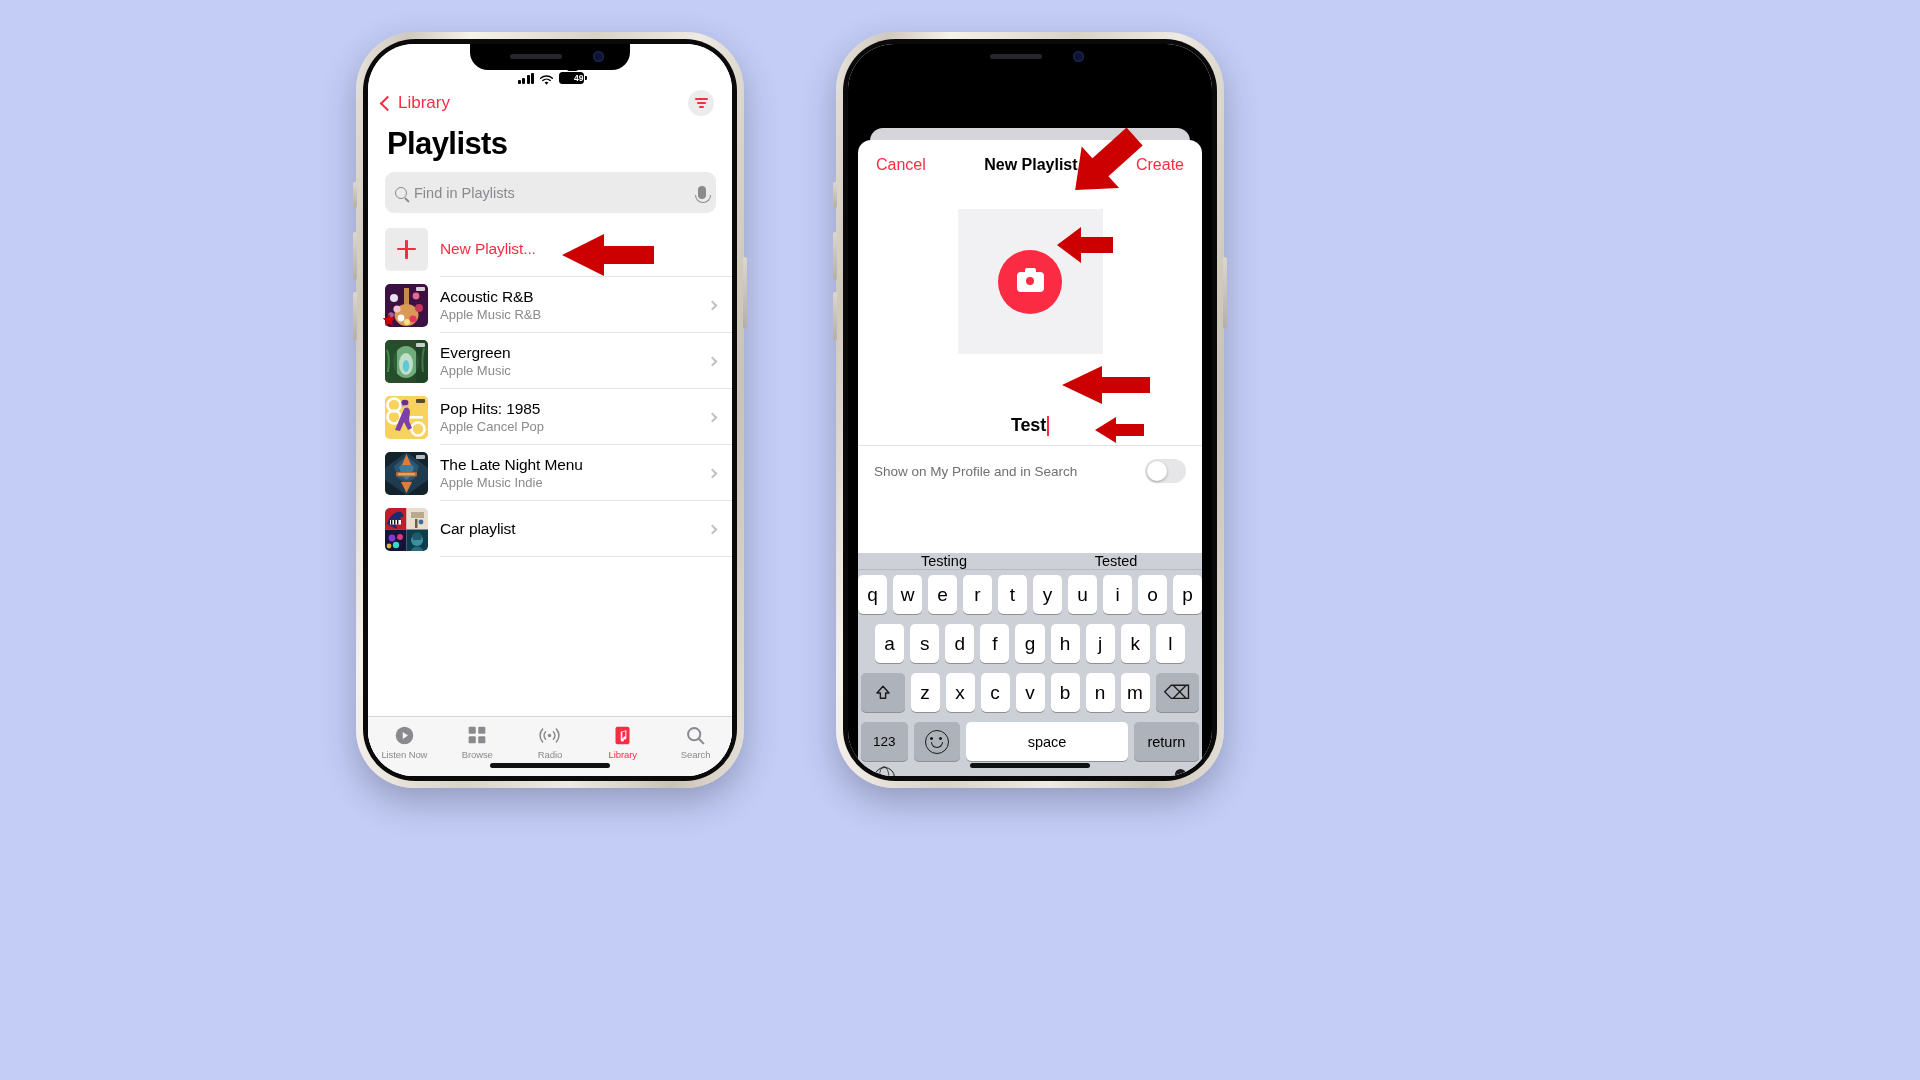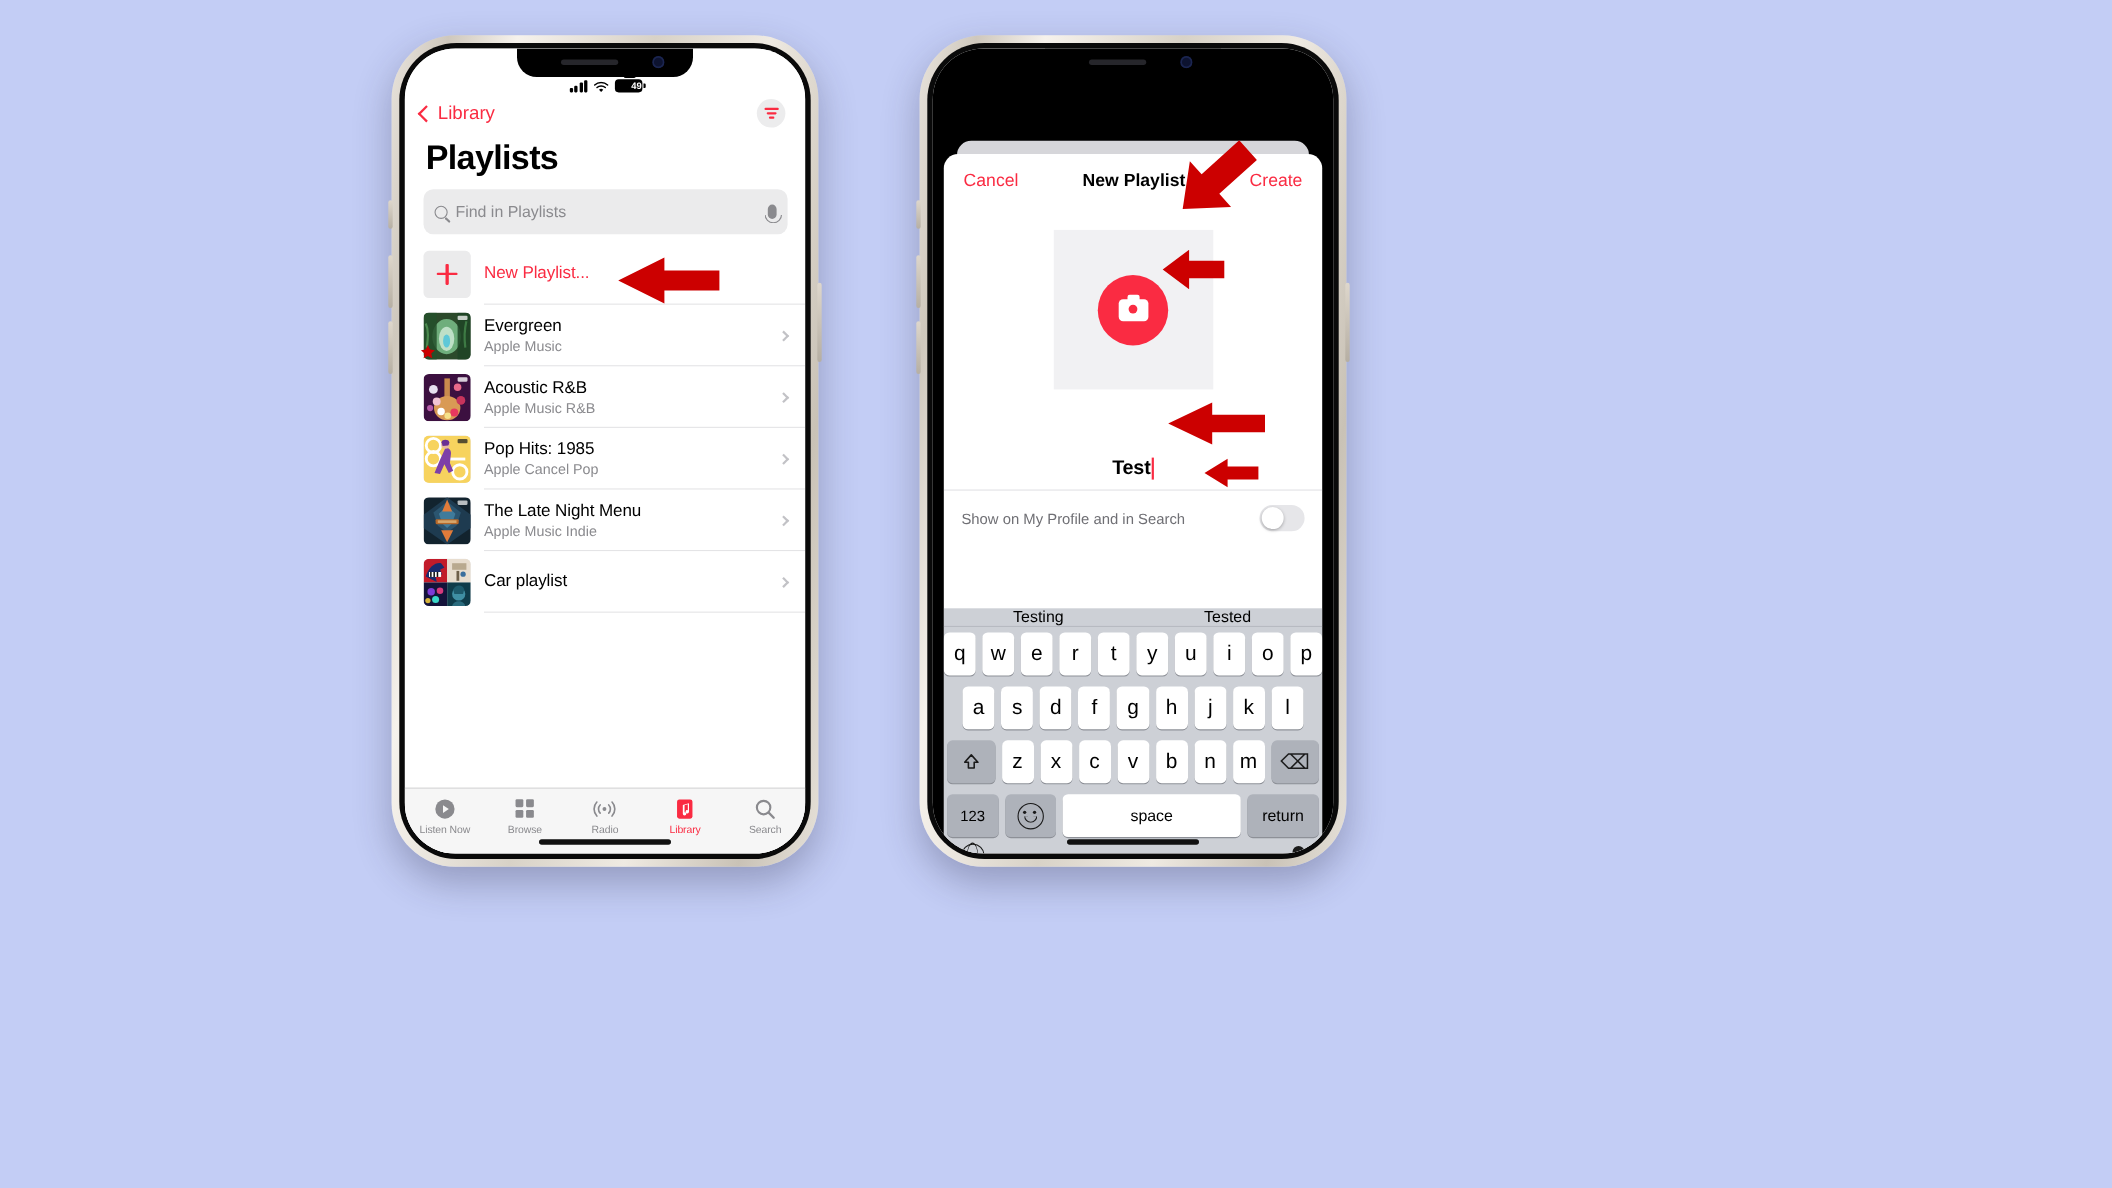--- a/index.html
+++ b/index.html
@@ -292,59 +292,59 @@
             <div class="txt">
               <div class="t1 red">New Playlist...</div>
             </div>
             <div class="sep"></div>
           </div>
 
 
           <div class="prow">
             <div class="art">
               <svg viewBox="0 0 43 43" width="43" height="43">
-                <rect width="43" height="43" fill="#2c4a2b"></rect>
-                <ellipse cx="21" cy="22" rx="13" ry="16" fill="#6fae7c"></ellipse>
-                <ellipse cx="21" cy="24" rx="7" ry="11" fill="#bfe0c7"></ellipse>
-                <ellipse cx="21" cy="26" rx="3.2" ry="6" fill="#5fc8d8"></ellipse>
-                <path d="M0 0h12v43H0z" fill="#24502c" opacity=".85"></path>
-                <path d="M31 0h12v43H31z" fill="#1f4426" opacity=".85"></path>
-                <path d="M2 10c3 6 2 14 1 22" stroke="#4b8a4f" stroke-width="2" fill="none"></path>
-                <path d="M39 8c-2 8-2 16-1 24" stroke="#3d7a44" stroke-width="2" fill="none"></path>
-                <rect x="31" y="3" width="9" height="4" rx="1" fill="#fff" opacity=".75"></rect>
-              </svg>
-            </div>
-            <div class="txt">
-              <div class="t1">Evergreen</div>
-              <div class="t2">Apple Music</div>
-            </div>
-            <div class="chev"></div>
-            <div class="sep"></div>
-          </div>
-
-          <div class="prow">
-            <div class="art">
-              <svg viewBox="0 0 43 43" width="43" height="43">
                 <rect width="43" height="43" fill="#3c1040"></rect>
                 <rect x="19" y="4" width="5" height="36" fill="#c98a4d"></rect>
                 <ellipse cx="21.5" cy="31" rx="12" ry="11" fill="#d99a55"></ellipse>
                 <circle cx="9" cy="14" r="4" fill="#e8dff0"></circle>
                   <circle cx="31" cy="12" r="3.4" fill="#e86a8a"></circle>
                 <circle cx="12" cy="25" r="3.6" fill="#f2c3d4"></circle>
                   <circle cx="34" cy="24" r="4" fill="#c7345c"></circle>
                 <circle cx="16" cy="34" r="3.4" fill="#fff"></circle>
                   <circle cx="28" cy="35" r="3.6" fill="#e8375f"></circle>
                 <circle cx="22" cy="38" r="3" fill="#f5e18a"></circle>
                   <circle cx="6" cy="31" r="2.8" fill="#b55aa8"></circle>
                 <rect x="31" y="3" width="9" height="4" rx="1" fill="#fff" opacity=".8"></rect>
               </svg>
             </div>
             <div class="txt">
               <div class="t1">Acoustic R&amp;B</div>
               <div class="t2">Apple Music R&amp;B</div>
+            </div>
+            <div class="chev"></div>
+            <div class="sep"></div>
+          </div>
+
+          <div class="prow">
+            <div class="art">
+              <svg viewBox="0 0 43 43" width="43" height="43">
+                <rect width="43" height="43" fill="#2c4a2b"></rect>
+                <ellipse cx="21" cy="22" rx="13" ry="16" fill="#6fae7c"></ellipse>
+                <ellipse cx="21" cy="24" rx="7" ry="11" fill="#bfe0c7"></ellipse>
+                <ellipse cx="21" cy="26" rx="3.2" ry="6" fill="#5fc8d8"></ellipse>
+                <path d="M0 0h12v43H0z" fill="#24502c" opacity=".85"></path>
+                <path d="M31 0h12v43H31z" fill="#1f4426" opacity=".85"></path>
+                <path d="M2 10c3 6 2 14 1 22" stroke="#4b8a4f" stroke-width="2" fill="none"></path>
+                <path d="M39 8c-2 8-2 16-1 24" stroke="#3d7a44" stroke-width="2" fill="none"></path>
+                <rect x="31" y="3" width="9" height="4" rx="1" fill="#fff" opacity=".75"></rect>
+              </svg>
+            </div>
+            <div class="txt">
+              <div class="t1">Evergreen</div>
+              <div class="t2">Apple Music</div>
             </div>
             <div class="chev"></div>
             <div class="sep"></div>
           </div>
 
           <div class="prow">
             <div class="art">
               <svg viewBox="0 0 43 43" width="43" height="43">
                 <rect width="43" height="43" fill="#f7d35e"></rect>
                 <circle cx="9" cy="9" r="6.5" fill="none" stroke="#fff" stroke-width="2.6"></circle>

